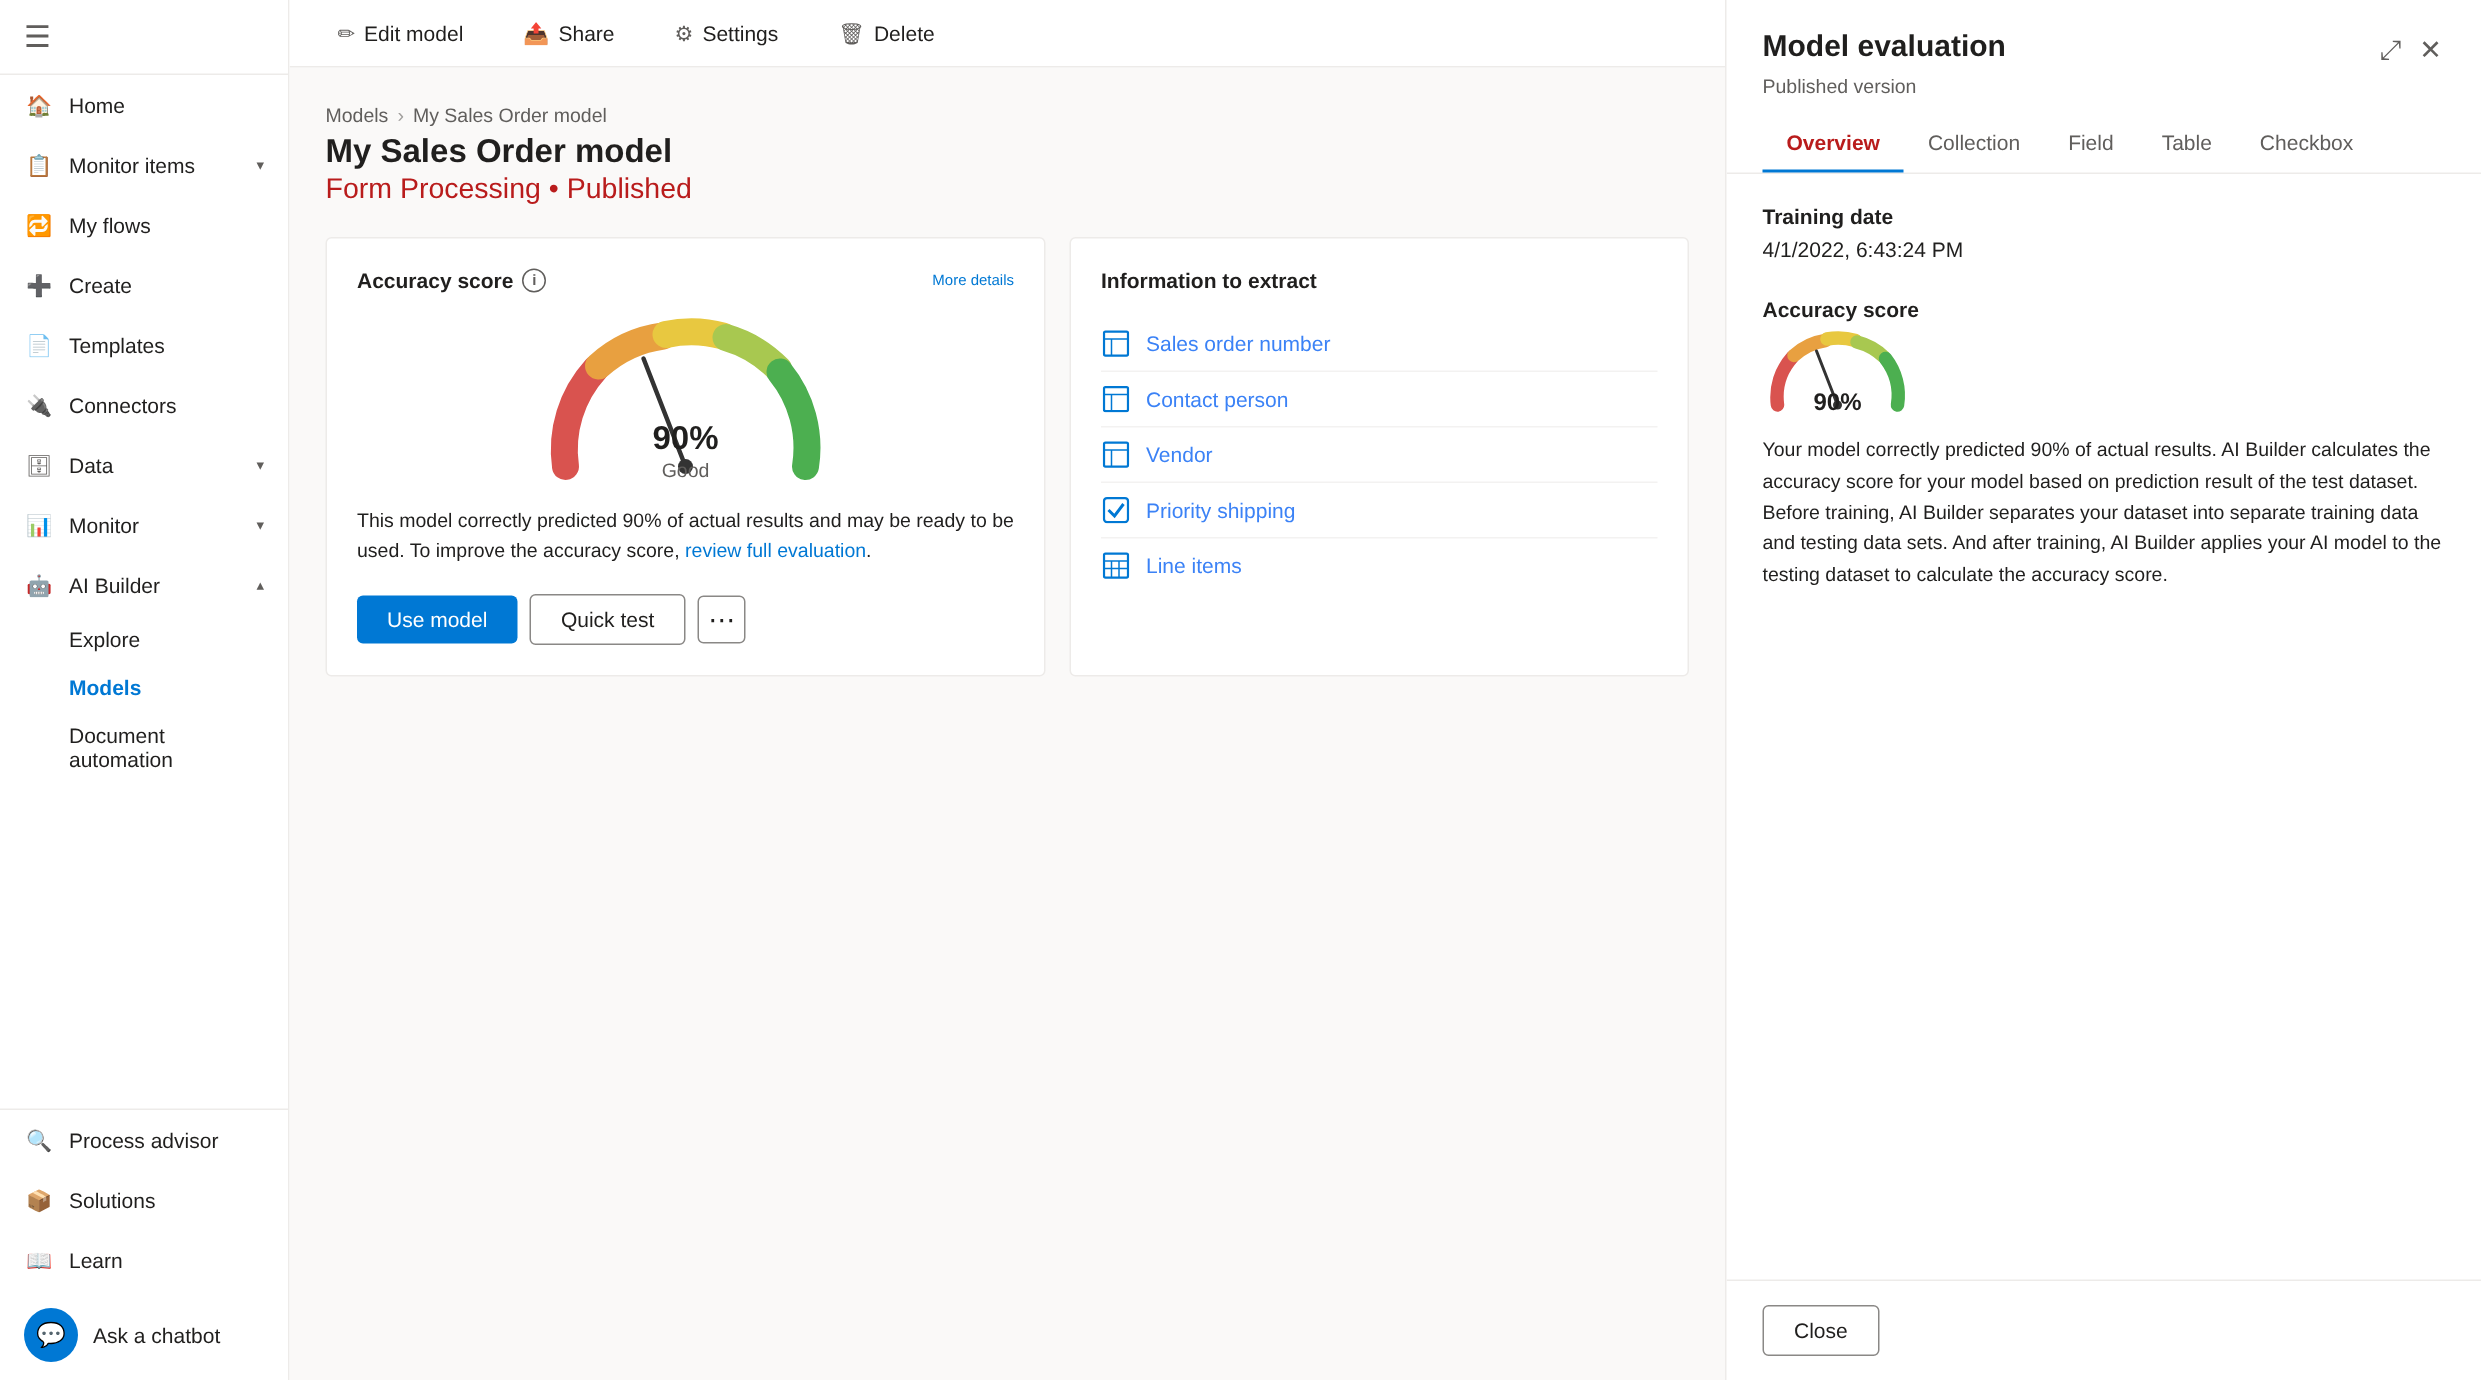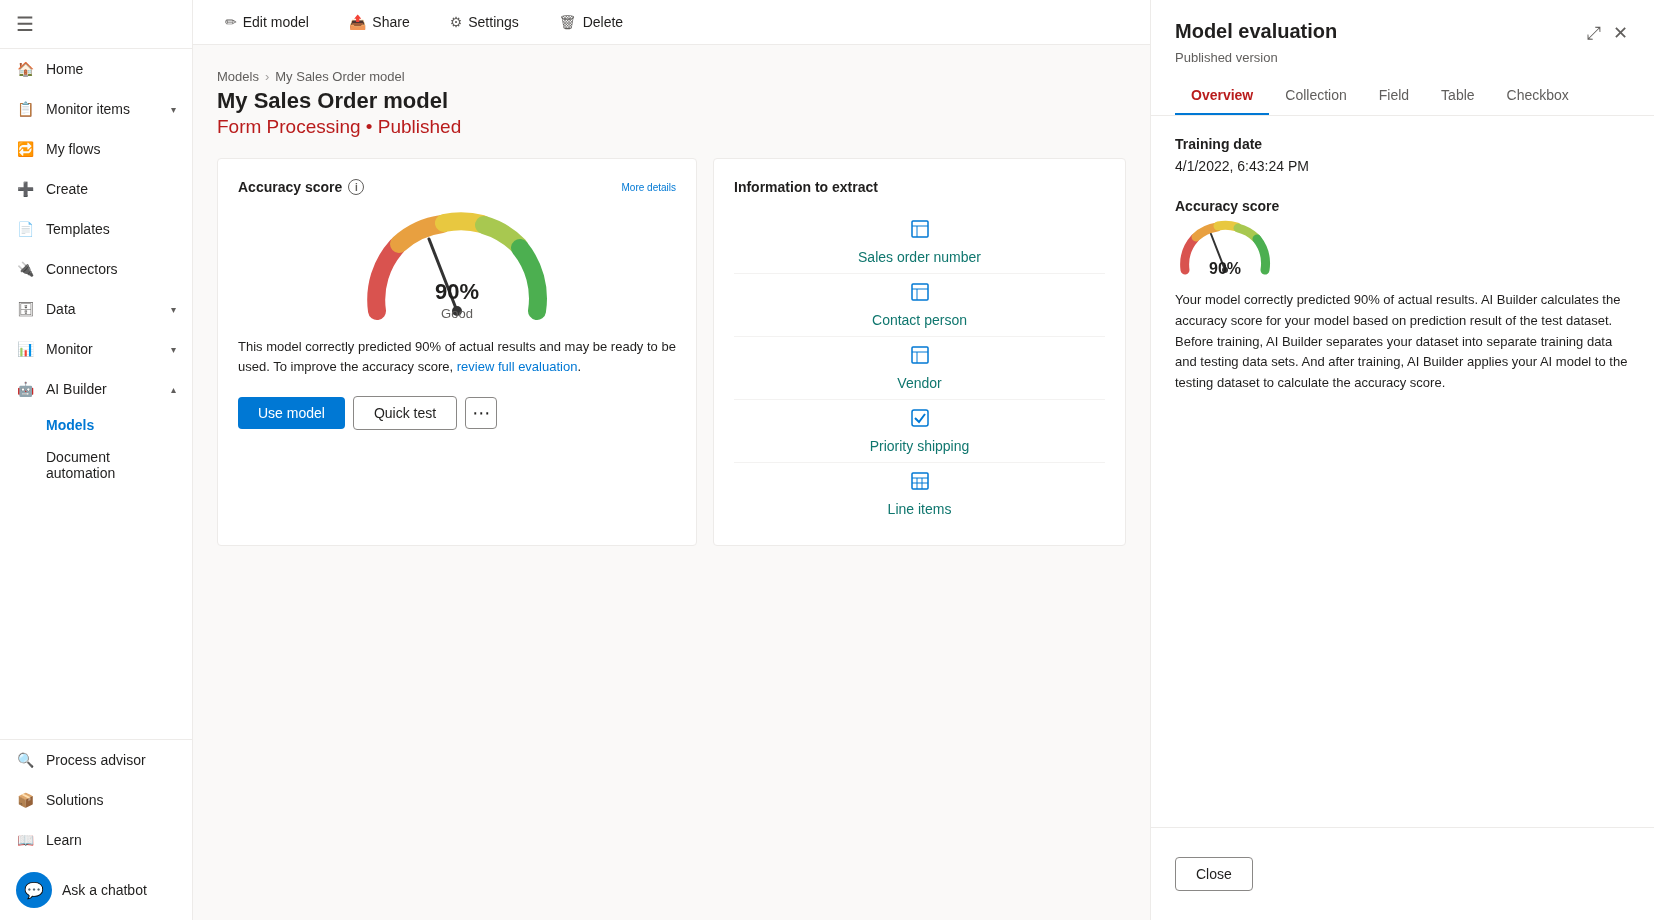--- a/index.html
+++ b/index.html
@@ -251,22 +251,21 @@
       color: #201f1e;
       margin-bottom: 16px;
     }
     .info-item {
       display: flex;
       align-items: center;
       gap: 10px;
       padding: 8px 0;
       border-bottom: 1px solid #f3f2f1;
       font-size: 14px;
-      color: #0f766e;
-      flex-direction: column;
+      color: #3b82f6;
     }
     .info-item:last-child { border-bottom: none; }
     .info-item-icon {
       width: 20px; height: 20px;
       display: flex; align-items: center; justify-content: center;
       color: #0078d4;
       font-size: 14px;
       flex-shrink: 0;
     }
 
@@ -376,21 +375,21 @@
       white-space: nowrap;
     }
 
     .eval-desc {
       font-size: 13px;
       color: #201f1e;
       line-height: 1.6;
     }
 
     .eval-footer {
-      padding: 29px 24px;
+      padding: 16px 24px;
       border-top: 1px solid #edebe9;
       display: flex;
       justify-content: flex-start;
     }
     .btn-close {
       background: white;
       color: #201f1e;
       border: 1px solid #8a8886;
       padding: 8px 20px;
       border-radius: 4px;
@@ -438,20 +437,23 @@
   </div>
   <div class="sidebar-item">
     <span class="icon">📊</span>
     <span>Monitor</span>
     <span class="chevron">▾</span>
   </div>
   <div class="sidebar-item">
     <span class="icon">🤖</span>
     <span>AI Builder</span>
     <span class="chevron">▴</span>
+  </div>
+  <div class="sidebar-sub-item">
+    <span>Explore</span>
   </div>
   <div class="sidebar-sub-item active">
     <span>Models</span>
   </div>
   <div class="sidebar-sub-item">
     <span>Document automation</span>
   </div>
 
   <div class="sidebar-spacer"></div>
   <div class="sidebar-bottom">

